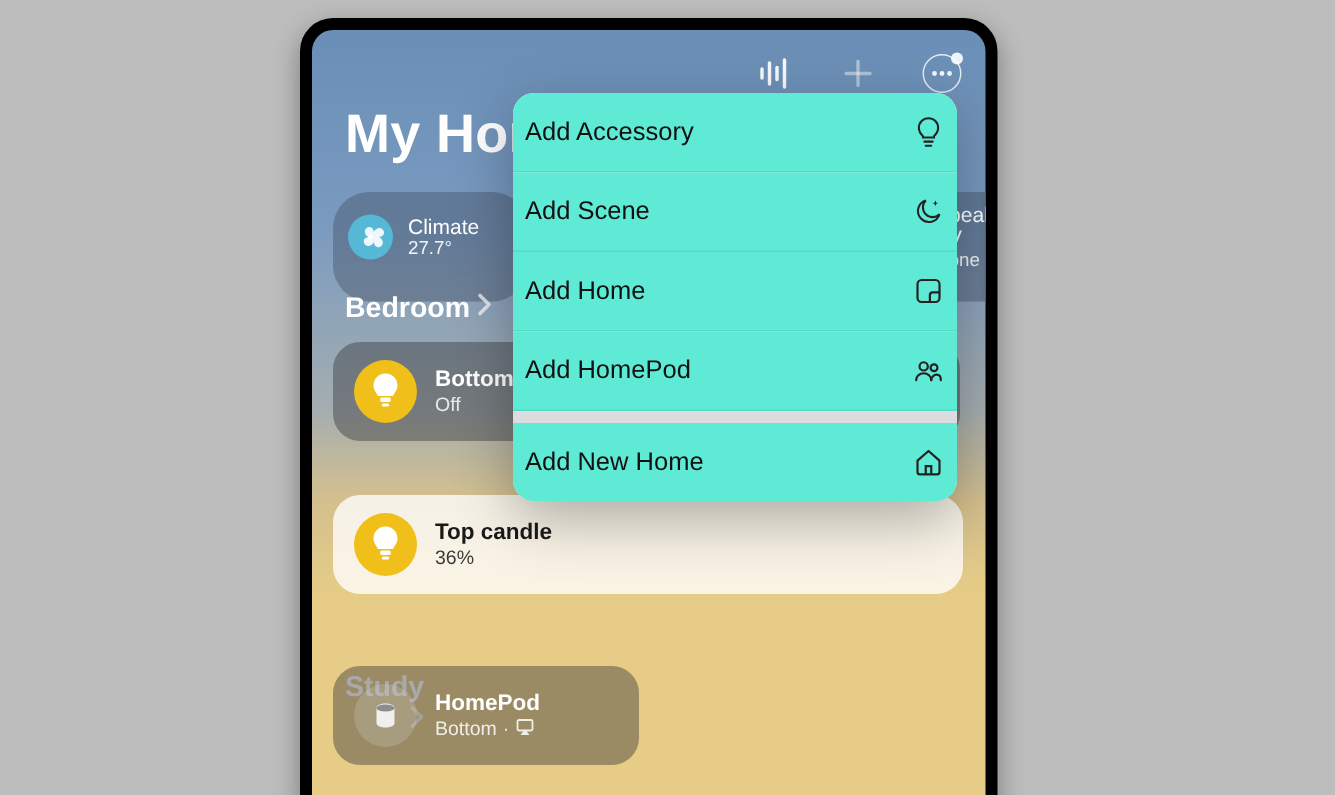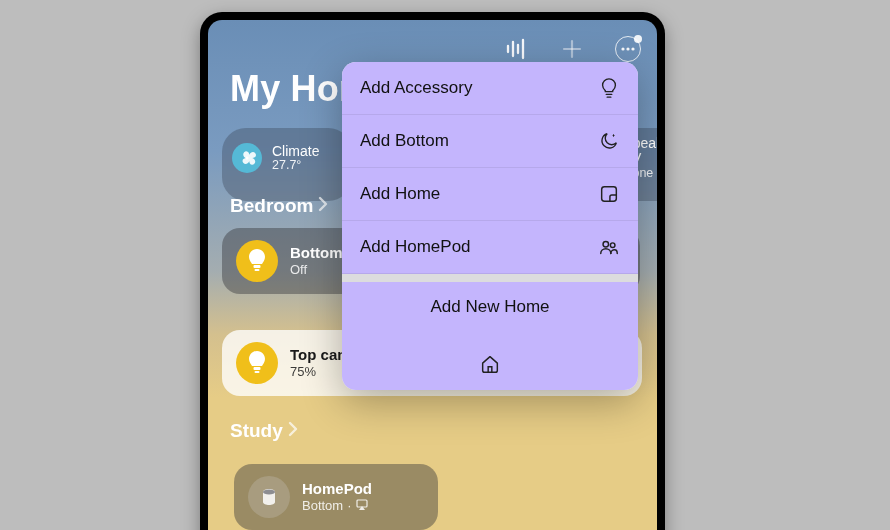--- a/index.html
+++ b/index.html
@@ -117,21 +117,21 @@
     left:22px;
     display:flex;
     align-items:flex-end;
     color:#fff;
     font-size: 19px;
     font-weight:600;
     cursor:pointer;
   }
   .section .chev { margin-left:4px; opacity:.7; }
   .sec-bedroom { top: 175px; }
-  .sec-study   { top: 400px; }
+  .sec-study   { top: 428px; flex-direction: column; }
   
   .tile {
     position:absolute;
     left: 14px;
     width: 204px;
     height: 66px;
     border-radius: 18px;
     display:flex;
     align-items:center;
     gap:12px;
@@ -146,52 +146,52 @@
     display:flex;align-items:center;justify-content:center;
     flex-shrink:0;
   }
   .tile.dark  .tile-icon { background:#f0bf1a; color:#fff; }
   .tile.light .tile-icon { background:#f0bf1a; color:#fff; }
   .tile.hp    .tile-icon { background:rgba(220,220,225,.22); }
   .tile .tile-title { font-size:15px; font-weight:600; line-height:1.1; }
   .tile .tile-sub   { font-size:13px; opacity:.85; font-weight:400; display:flex;align-items:center;gap:4px;}
   .tile-bottom { top: 208px; }
   .tile-top    { top: 310px; }
-  .tile-hp     { top: 444px; margin-left: 12px; }
+  .tile-hp     { top: 424px; }
   
   .tile.second { left: 228px; }
   
   .menu {
     position:absolute;
     left: 134px;
     top: 42px;
     width: 296px;
     background: #f0f0f3;
     border-radius: 14px;
     box-shadow: 0 12px 40px rgba(0,0,0,.30);
     overflow:hidden;
     z-index: 50;
   }
   .menu-item {
     display:flex;
     align-items:center;
     justify-content:space-between;
-    padding: 15px 18px;
+    padding: 15px 8px;
     font-size: 17px;
     color:#111;
     border-bottom: 1px solid rgba(0,0,0,.07);
     cursor:pointer;
-    background:#c4b5fd;
+    background:#5eead4;
     gap:36px;
   }
   .menu-sep {
     height: 8px;
     background:#dcdcde;
   }
-  .menu-item:last-child { border-bottom:none;flex-direction:column; }
+  .menu-item:last-child { border-bottom:none; }
   .menu-item svg { width:22px; height:22px; color:#222; flex-shrink:0; }
   .homepod-svg { width:24px; height:24px; }
 </style>
 </head>
 <body>
 
 <div class="device">
   <div class="screen">
 
     <div class="toolbar">
@@ -281,21 +281,21 @@
     <div class="tile light tile-top" style="width:420px">
       <div class="tile-icon">
         <svg width="22" height="26" viewBox="0 0 22 26" fill="#fff">
           <path d="M11 1C6 1 3 5 3 9c0 3 2 5 3 7h10c1-2 3-4 3-7 0-4-3-8-8-8z"></path>
           <rect x="7.5" y="17" width="7" height="3" rx="1"></rect>
           <rect x="8.5" y="21" width="5" height="2" rx="1"></rect>
         </svg>
       </div>
       <div>
         <div class="tile-title">Top candle</div>
-        <div class="tile-sub">75%</div>
+        <div class="tile-sub">36%</div>
       </div>
     </div>
 
     <div class="section sec-study">
       <span>Study</span>
       <span class="chev">
         <svg width="11" height="16" viewBox="0 0 11 16" fill="none">
             <path d="M3 2l6 6-6 6" stroke="currentColor" stroke-width="2.4" stroke-linecap="round" stroke-linejoin="round"></path>
           </svg>
       </span>
@@ -323,21 +323,21 @@
 
     <div class="menu">
       <div class="menu-item">
         <span>Add Accessory</span>
         <svg viewBox="0 0 24 24" fill="none">
           <path d="M12 2C8 2 5 5 5 9c0 3 2 5 3 6v1h8v-1c1-1 3-3 3-6 0-4-3-7-7-7z" stroke="currentColor" stroke-width="1.5"></path>
           <path d="M9 19h6M10 22h4" stroke="currentColor" stroke-width="1.5" stroke-linecap="round"></path>
         </svg>
       </div>
       <div class="menu-item">
-        <span>Add Bottom</span>
+        <span>Add Scene</span>
         <svg viewBox="0 0 24 24" fill="none">
           <path d="M20 14A8 8 0 1 1 10 4a6.5 6.5 0 0 0 10 10z" stroke="currentColor" stroke-width="1.5"></path>
           <path d="M17 4l.7 1.6L19 6l-1.3.4L17 8l-.7-1.6L15 6l1.3-.4L17 4z" fill="currentColor"></path>
         </svg>
       </div>
       <div class="menu-item">
         <span>Add Home</span>
         <svg viewBox="0 0 24 24" fill="none">
           <rect x="4" y="4" width="16" height="16" rx="3" stroke="currentColor" stroke-width="1.6"></rect>
           <path d="M13 20v-5a2 2 0 0 1 2-2h5" stroke="currentColor" stroke-width="1.6"></path>

